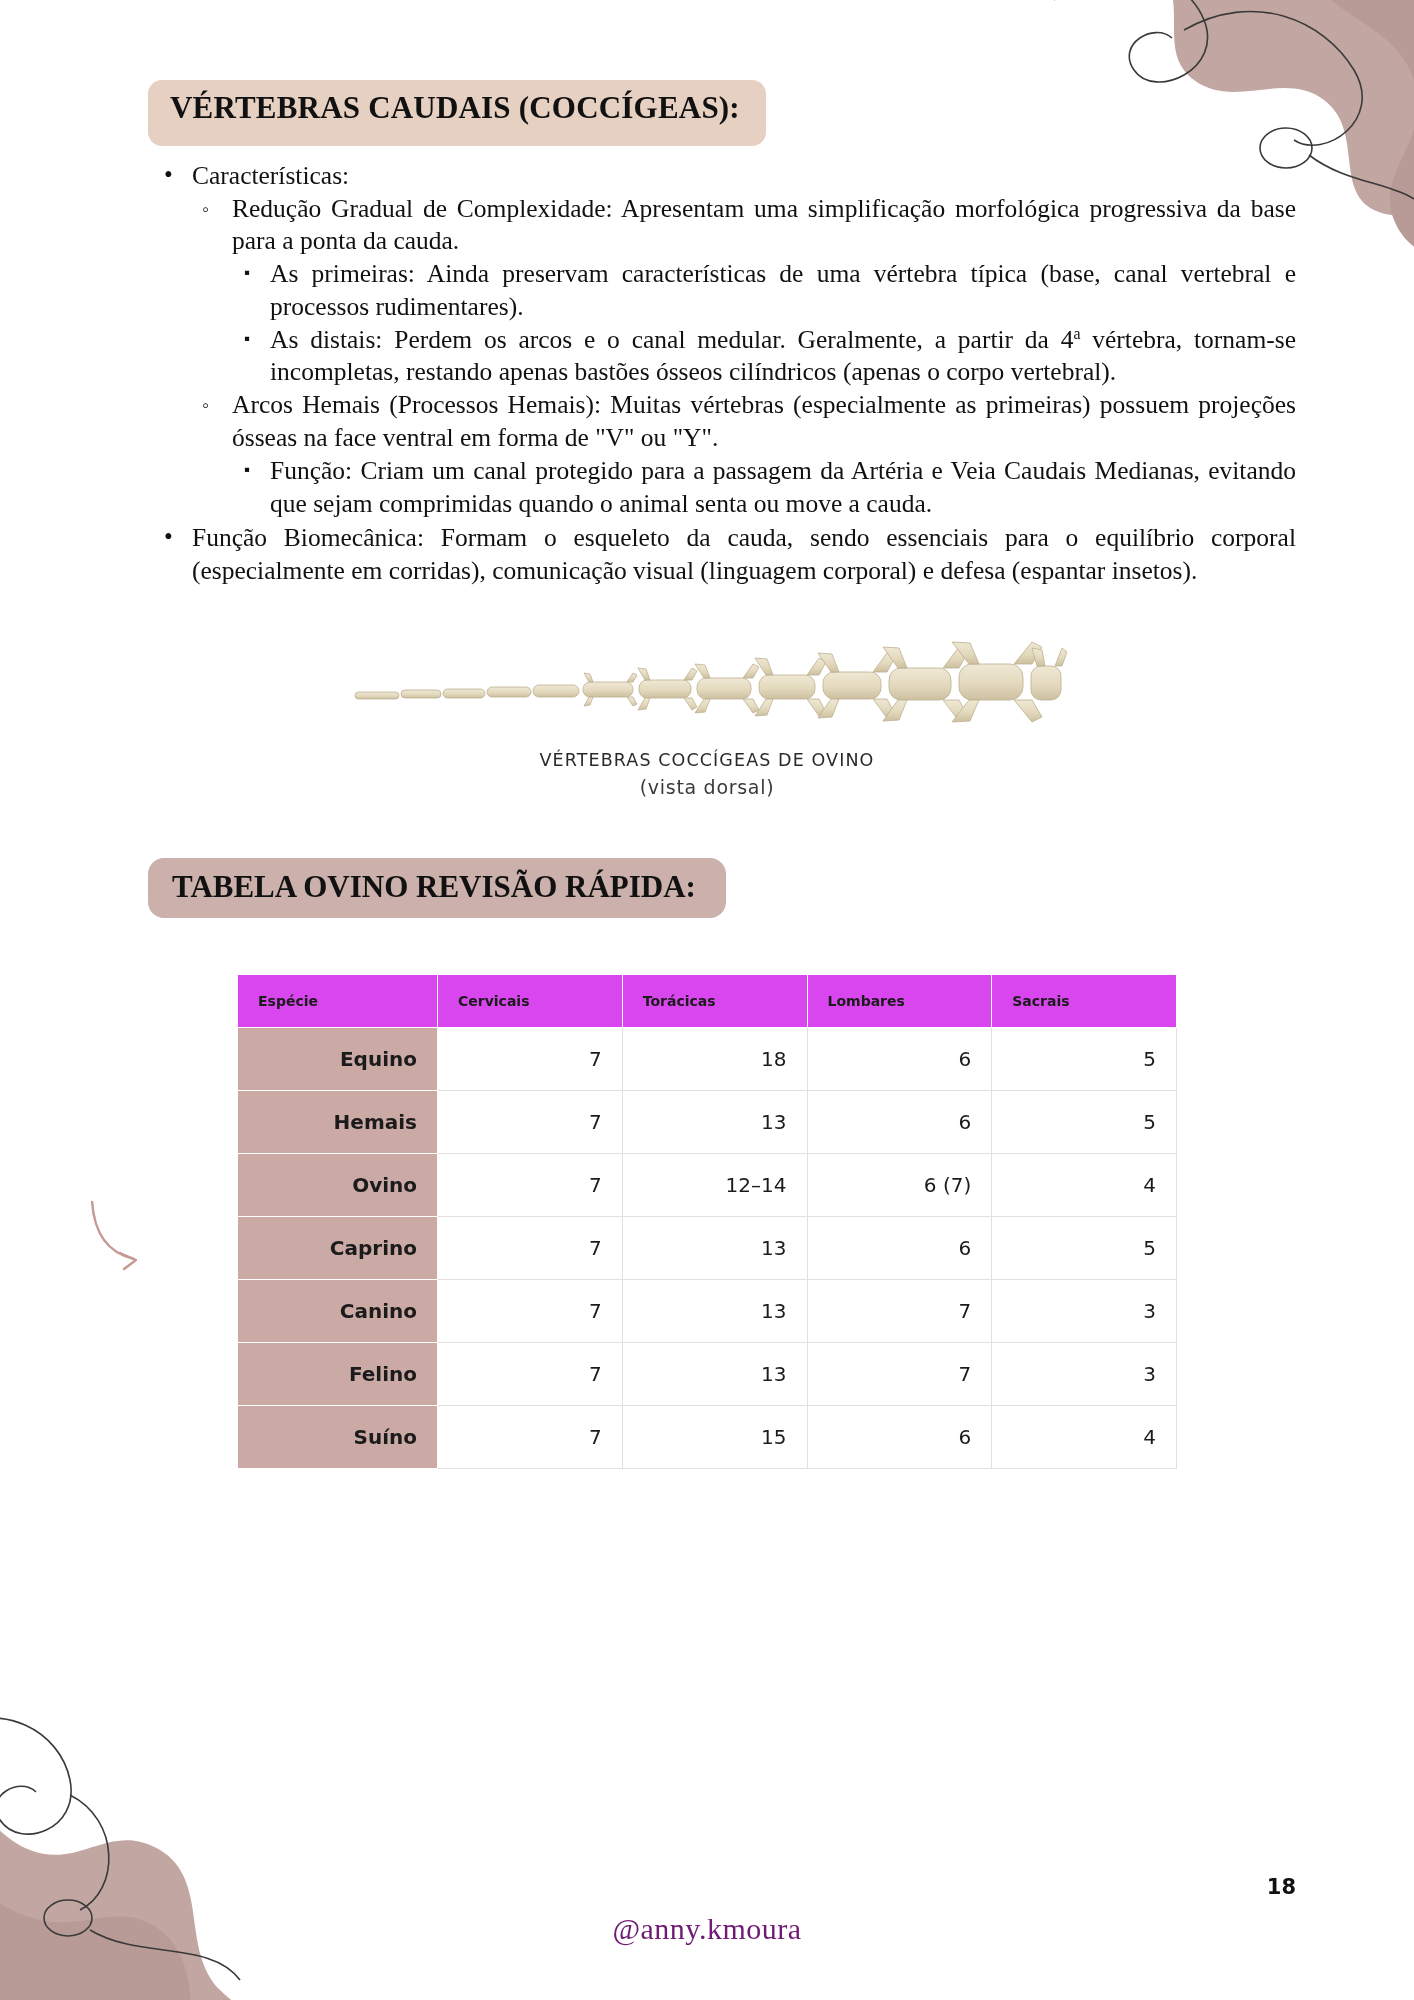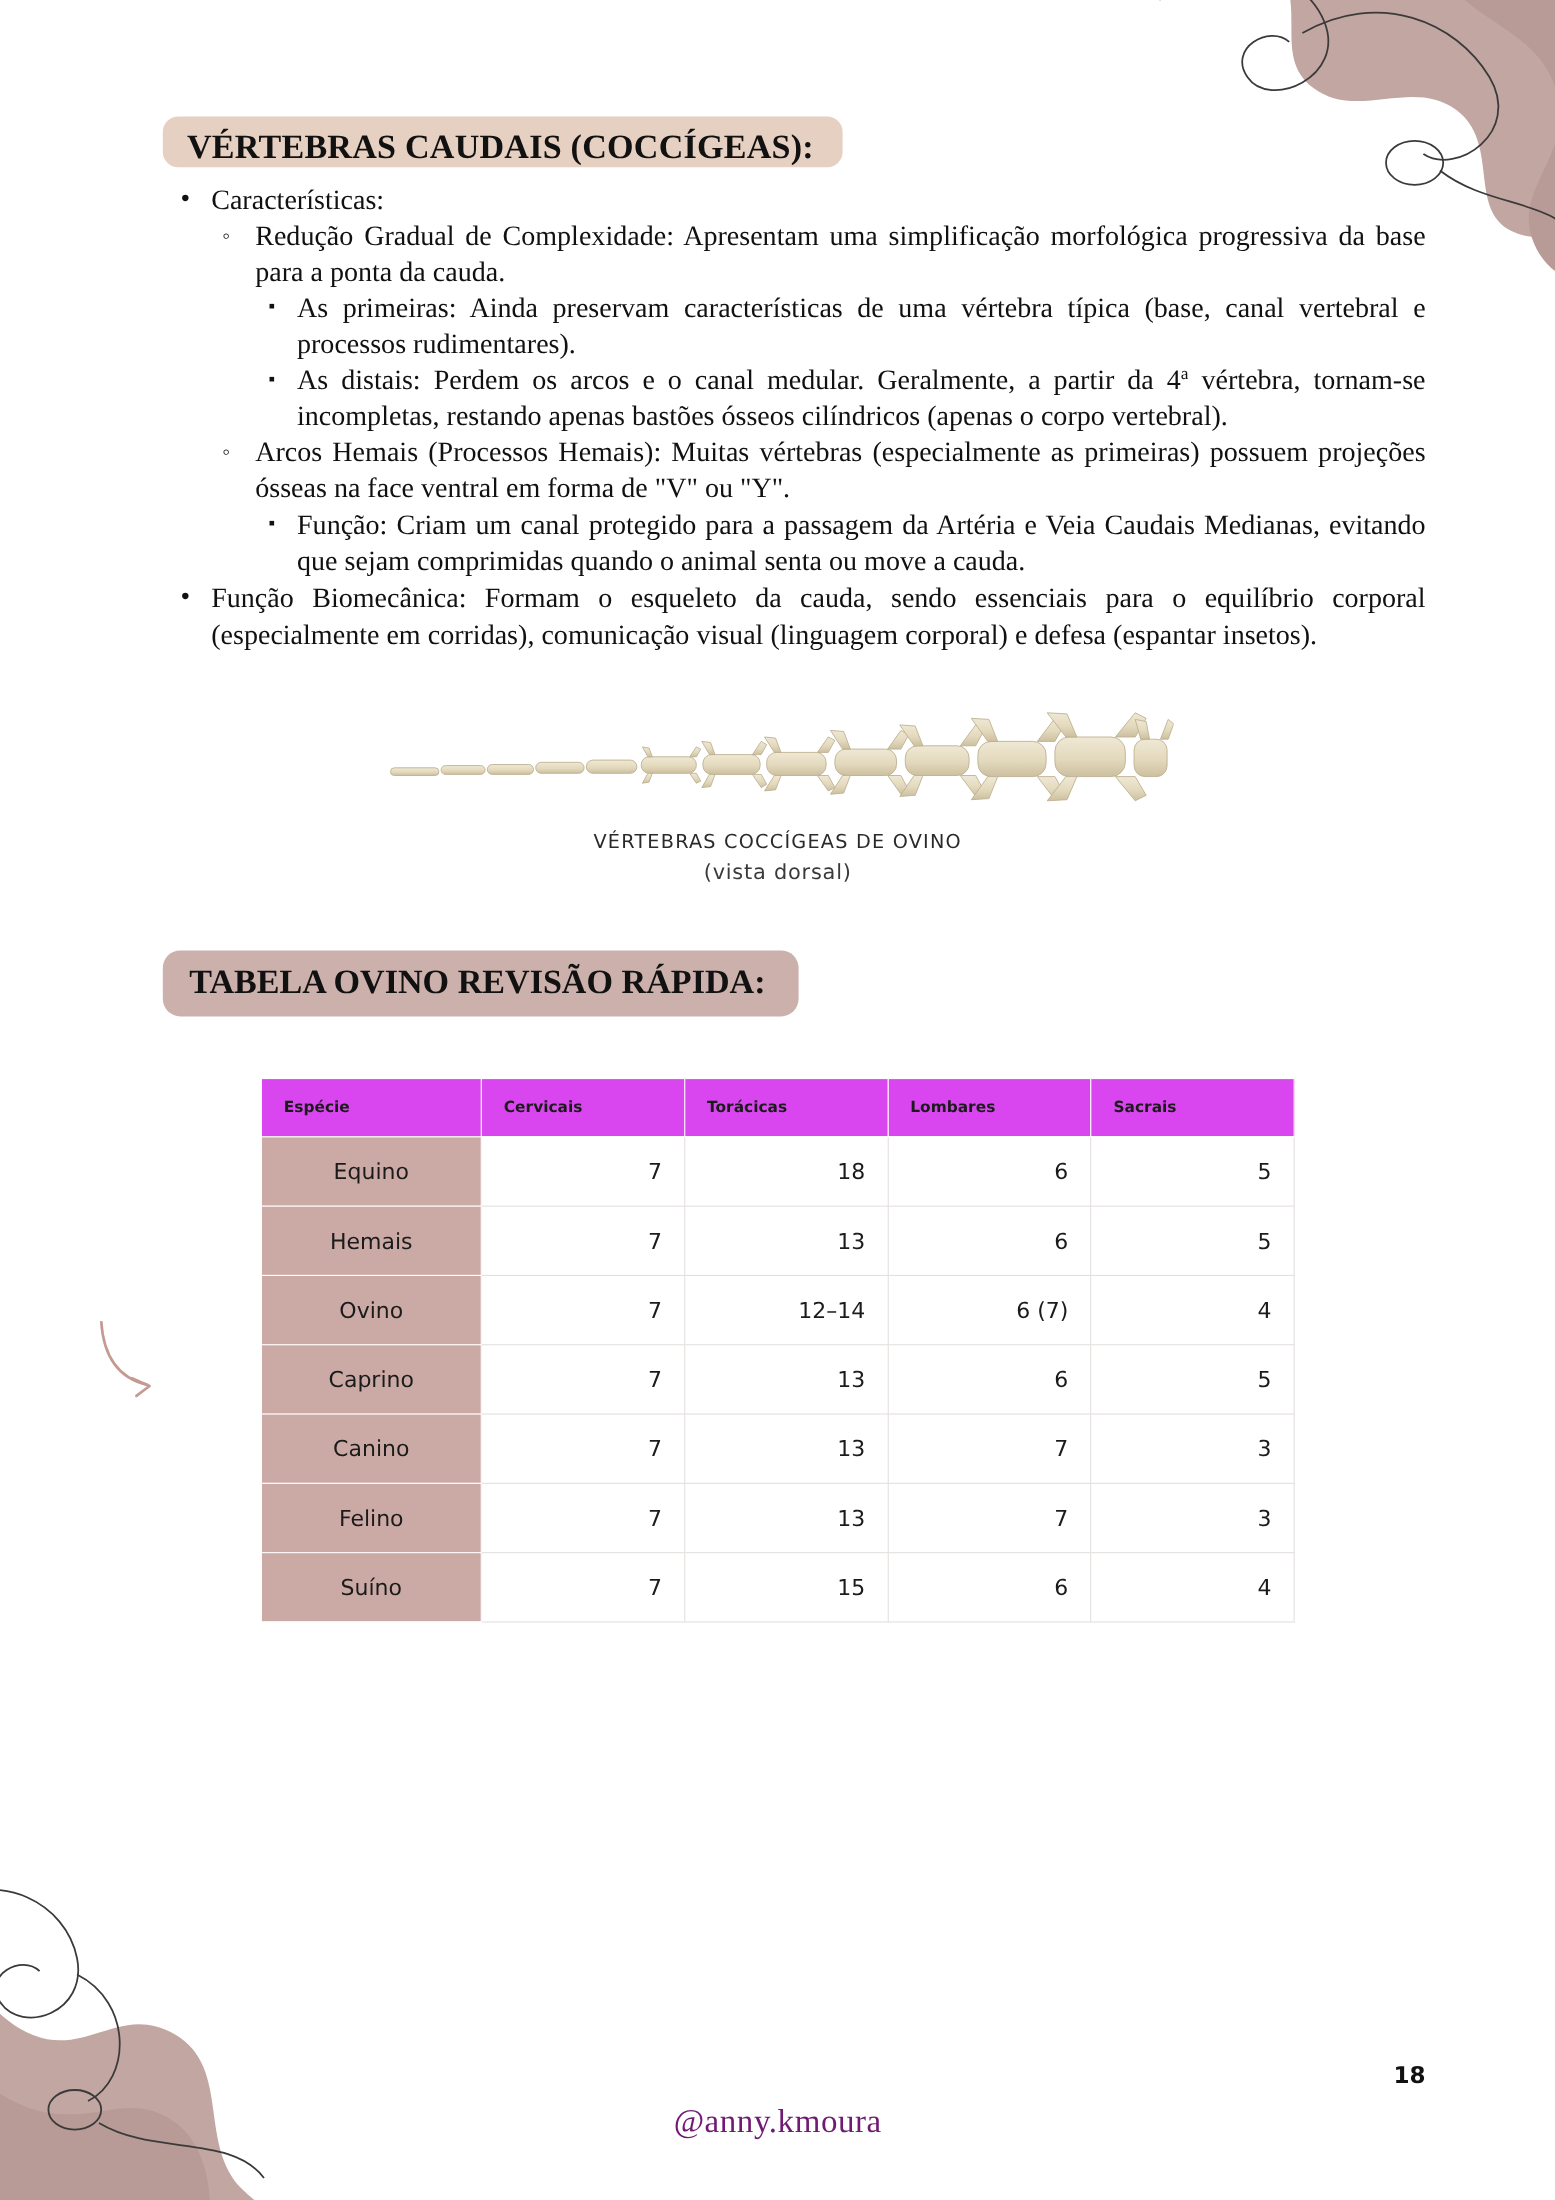--- a/index.html
+++ b/index.html
@@ -19,23 +19,23 @@
   #deco-bottom-left { bottom: -30px; left: -90px; width: 520px; height: 420px; }
   #deco-arrow { left: 86px; top: 1195px; width: 80px; height: 80px; }
 
   
   .page { position: relative; z-index: 5; }
 
   .title-pill {
     display: inline-block;
     background: #e6d0c1;
     border-radius: 14px;
-    padding: 10px 26px 0 22px;
+    padding: 10px 26px 20px 22px;
     margin-left: 148px;
-    margin-top: 106px;
+    margin-top: 80px;
     font-size: 31px;
     font-weight: bold;
     letter-spacing: .2px;
     color: #111;
   }
 
   .title-pill-2 {
     display: inline-block;
     background: #cbb0ab;
     border-radius: 16px;
@@ -134,22 +134,22 @@
   table.review td {
     background: #ffffff;
     color: #1b1b1b;
     font-size: 20px;
     text-align: right;
     padding: 19px 20px;
     border: 1px solid #e4e0de;
   }
   table.review td.species {
     background: #cbaaa5;
-    font-weight: normal;
-    text-align: center;
+    font-weight: bold;
+    text-align: right;
     border: 1px solid #ffffff;
   }
   table.review col.c-species { width: 200px; }
 
   
   .page-number {
     position: absolute;
     right: 118px;
     top: 1875px;
     font-family: "DejaVu Sans", sans-serif;

